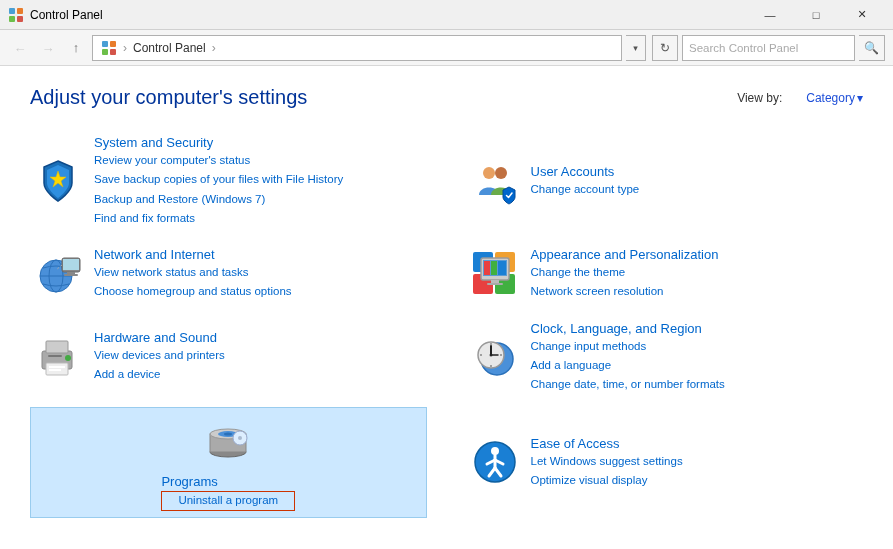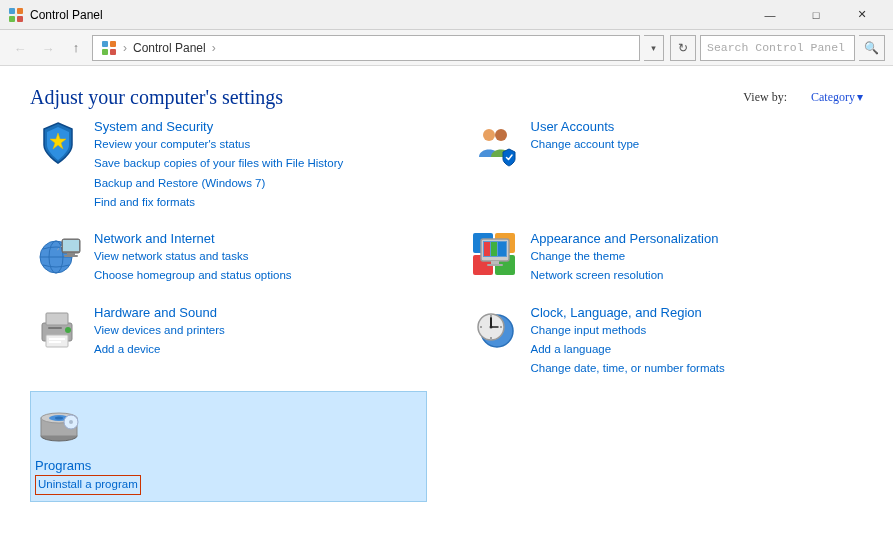--- a/index.html
+++ b/index.html
@@ -104,31 +104,30 @@
       background: #f5f5f5;
       display: flex;
       align-items: center;
       justify-content: center;
       cursor: pointer;
       font-size: 12px;
       color: #555;
       margin-left: 2px;
     }
     .search-field {
-      width: 155px;
+      width: 173px;
       height: 26px;
       border: 1px solid #b0b0b0;
       background: #fff;
       display: flex;
       align-items: center;
       padding: 0 6px;
       gap: 4px;
       font-size: 12px;
       color: #aaa;
-      font-family: Liberation Mono, monospace;
     }
     .search-icon-btn {
       width: 26px;
       height: 26px;
       border: 1px solid #b0b0b0;
       border-left: none;
       background: #f5f5f5;
       display: flex;
       align-items: center;
       justify-content: center;
@@ -140,22 +139,21 @@
     .main-content {
       flex: 1;
       padding: 20px 30px;
       overflow: hidden;
     }
 
     .page-header {
       display: flex;
       align-items: center;
       justify-content: space-between;
-      margin-bottom: 4px;
-      font-family: Liberation Serif, serif;
+      margin-bottom: 20px;
     }
     .page-title {
       font-size: 20px;
       font-weight: 300;
       color: #003399;
     }
     .view-by {
       display: flex;
       align-items: center;
       gap: 24px;
@@ -173,21 +171,21 @@
 
     
     .categories-grid {
       display: grid;
       grid-template-columns: 1fr 1fr;
       gap: 8px 40px;
     }
 
     .category-item {
       display: flex;
-      align-items: flex-start;
+      align-items: center;
       gap: 12px;
       padding: 6px 4px;
     }
     .category-item.highlighted {
       background: #cce8ff;
       border: 1px solid #99ccee;
       flex-direction: column;
     }
 
     .category-icon {
@@ -214,21 +212,21 @@
       font-size: 11.5px;
       color: #0066cc;
       cursor: pointer;
       text-decoration: none;
       display: block;
       line-height: 1.5;
     }
     .category-link.outlined {
       border: 1.5px solid #cc3300;
       display: inline-block;
-      padding: 0 2px;
+      padding: 0 16px;
     }
 
   </style>
 </head>
 <body>
 
 <div class="title-bar">
   <div class="title-bar-left">
 
     <svg width="16" height="16" viewBox="0 0 16 16">
@@ -447,15 +445,35 @@
           <ellipse cx="36" cy="24" rx="7" ry="7" fill="#ddeeff" stroke="#99aacc" stroke-width="1"></ellipse>
           <ellipse cx="36" cy="24" rx="2" ry="2" fill="#aabbd0"></ellipse>
         </svg>
       </div>
       <div class="category-text">
         <a class="category-name">Programs</a>
         <a class="category-link outlined">Uninstall a program</a>
       </div>
     </div>
 
+    <div class="category-item">
+      <div class="category-icon">
+        <svg width="48" height="48" viewBox="0 0 48 48">
+
+          <circle cx="24" cy="24" r="20" fill="#1a7fd4" stroke="#0d5fa0" stroke-width="1.5"></circle>
+
+          <circle cx="24" cy="13" r="4" fill="white"></circle>
+          <line x1="24" y1="17" x2="24" y2="30" stroke="white" stroke-width="3" stroke-linecap="round"></line>
+          <line x1="24" y1="22" x2="16" y2="26" stroke="white" stroke-width="3" stroke-linecap="round"></line>
+          <line x1="24" y1="22" x2="32" y2="26" stroke="white" stroke-width="3" stroke-linecap="round"></line>
+          <line x1="24" y1="30" x2="18" y2="38" stroke="white" stroke-width="3" stroke-linecap="round"></line>
+          <line x1="24" y1="30" x2="30" y2="38" stroke="white" stroke-width="3" stroke-linecap="round"></line>
+        </svg>
+      </div>
+      <div class="category-text">
+        <a class="category-name">Ease of Access</a>
+        <a class="category-link">Let Windows suggest settings</a>
+        <a class="category-link">Optimize visual display</a>
+      </div>
+    </div>
 
   </div>
 </div>
 
 </body></html>

